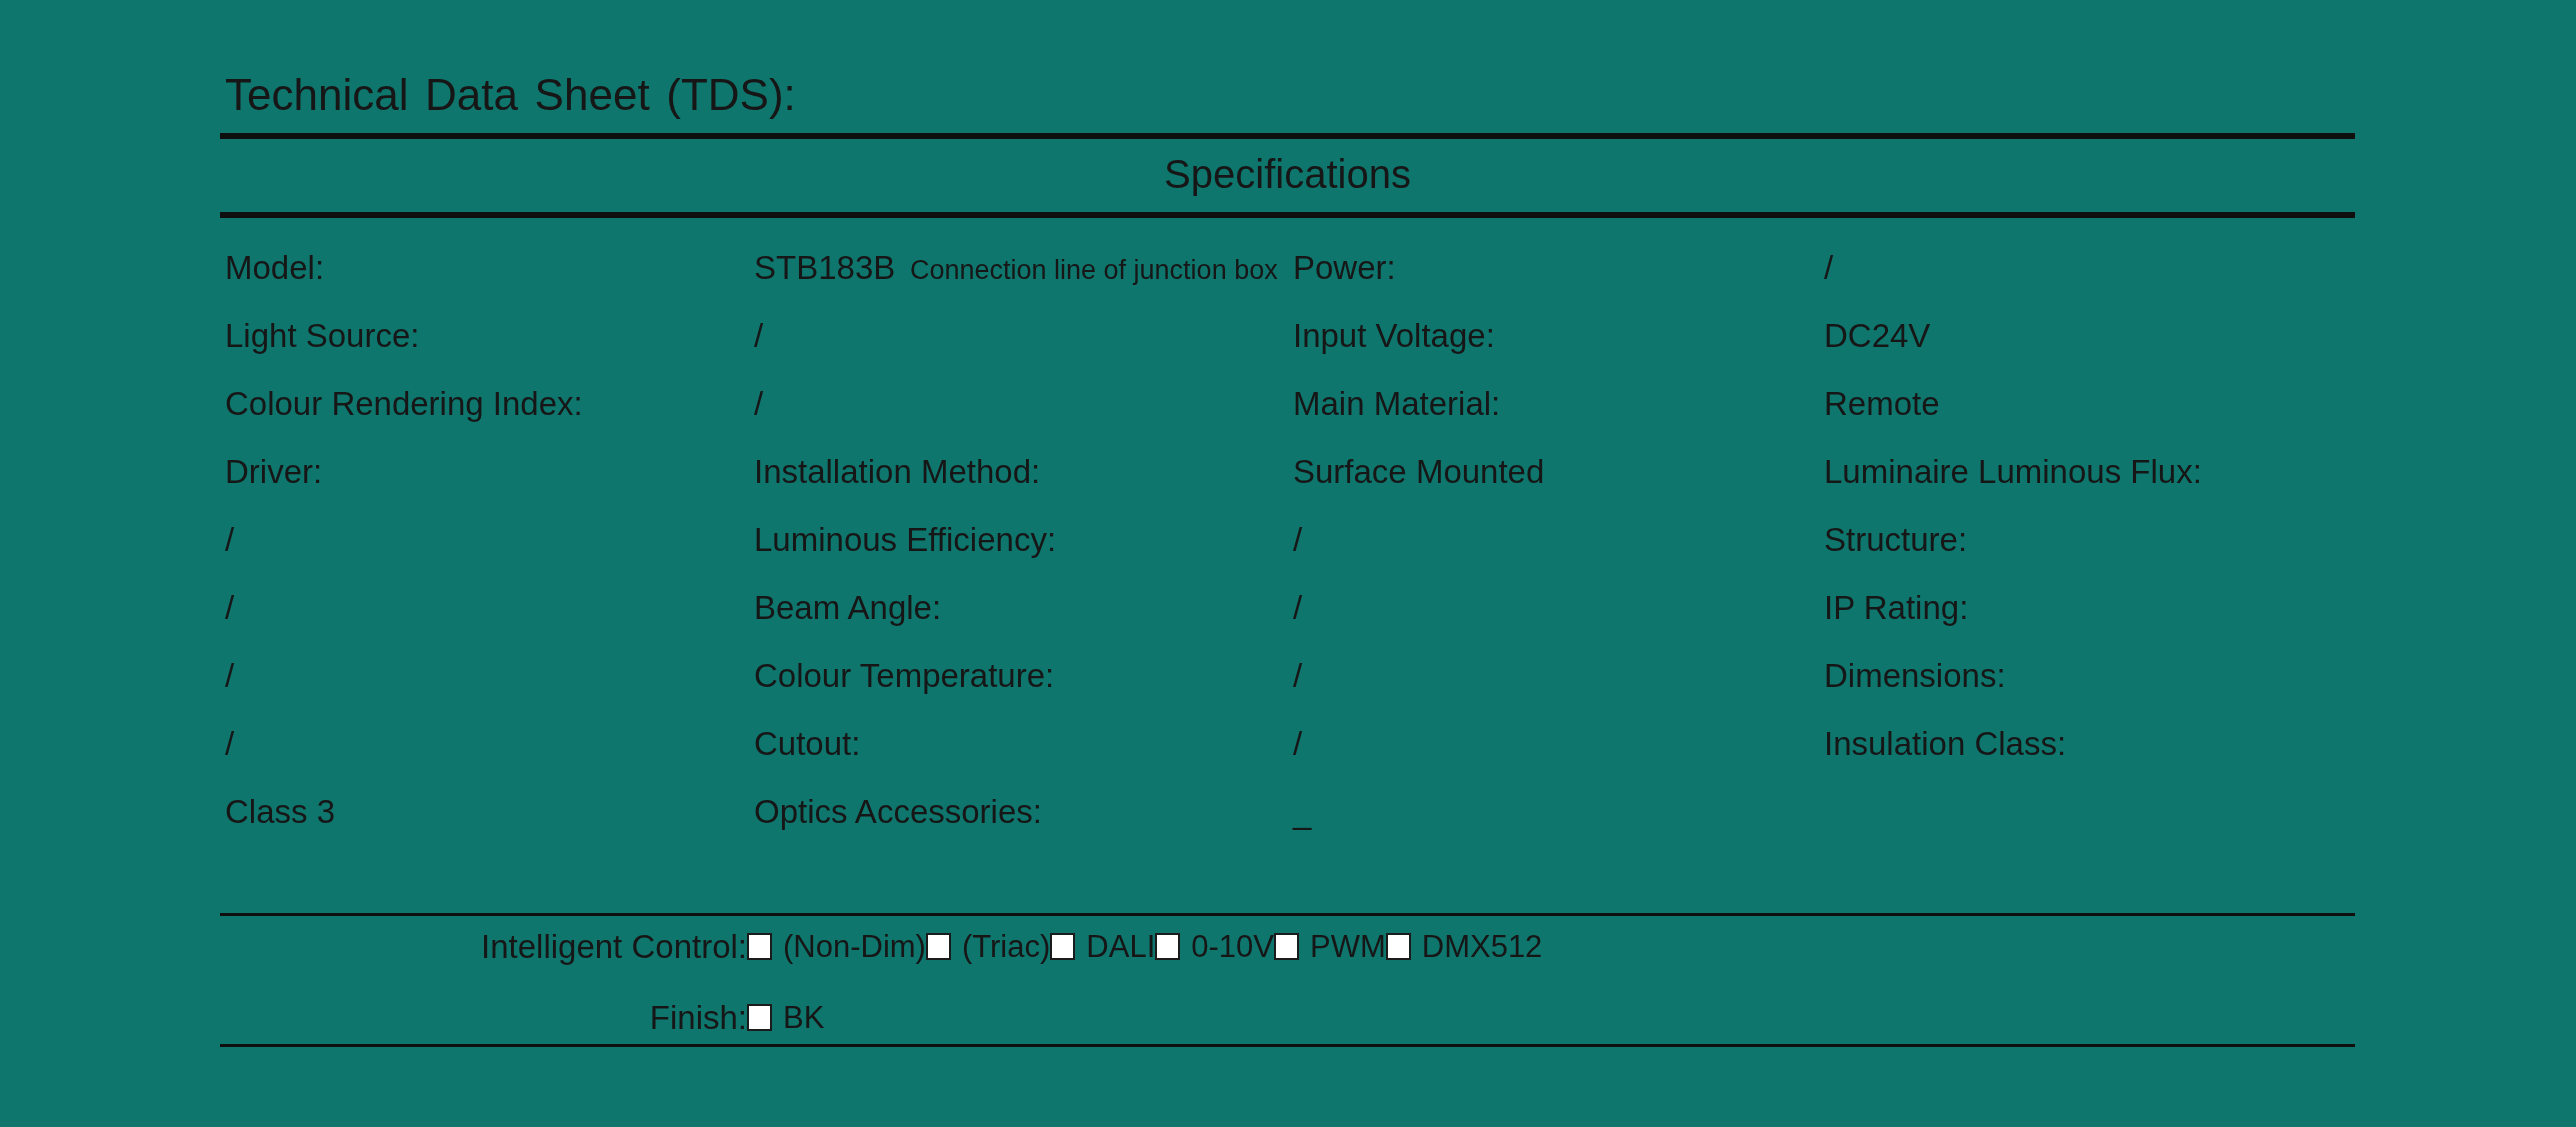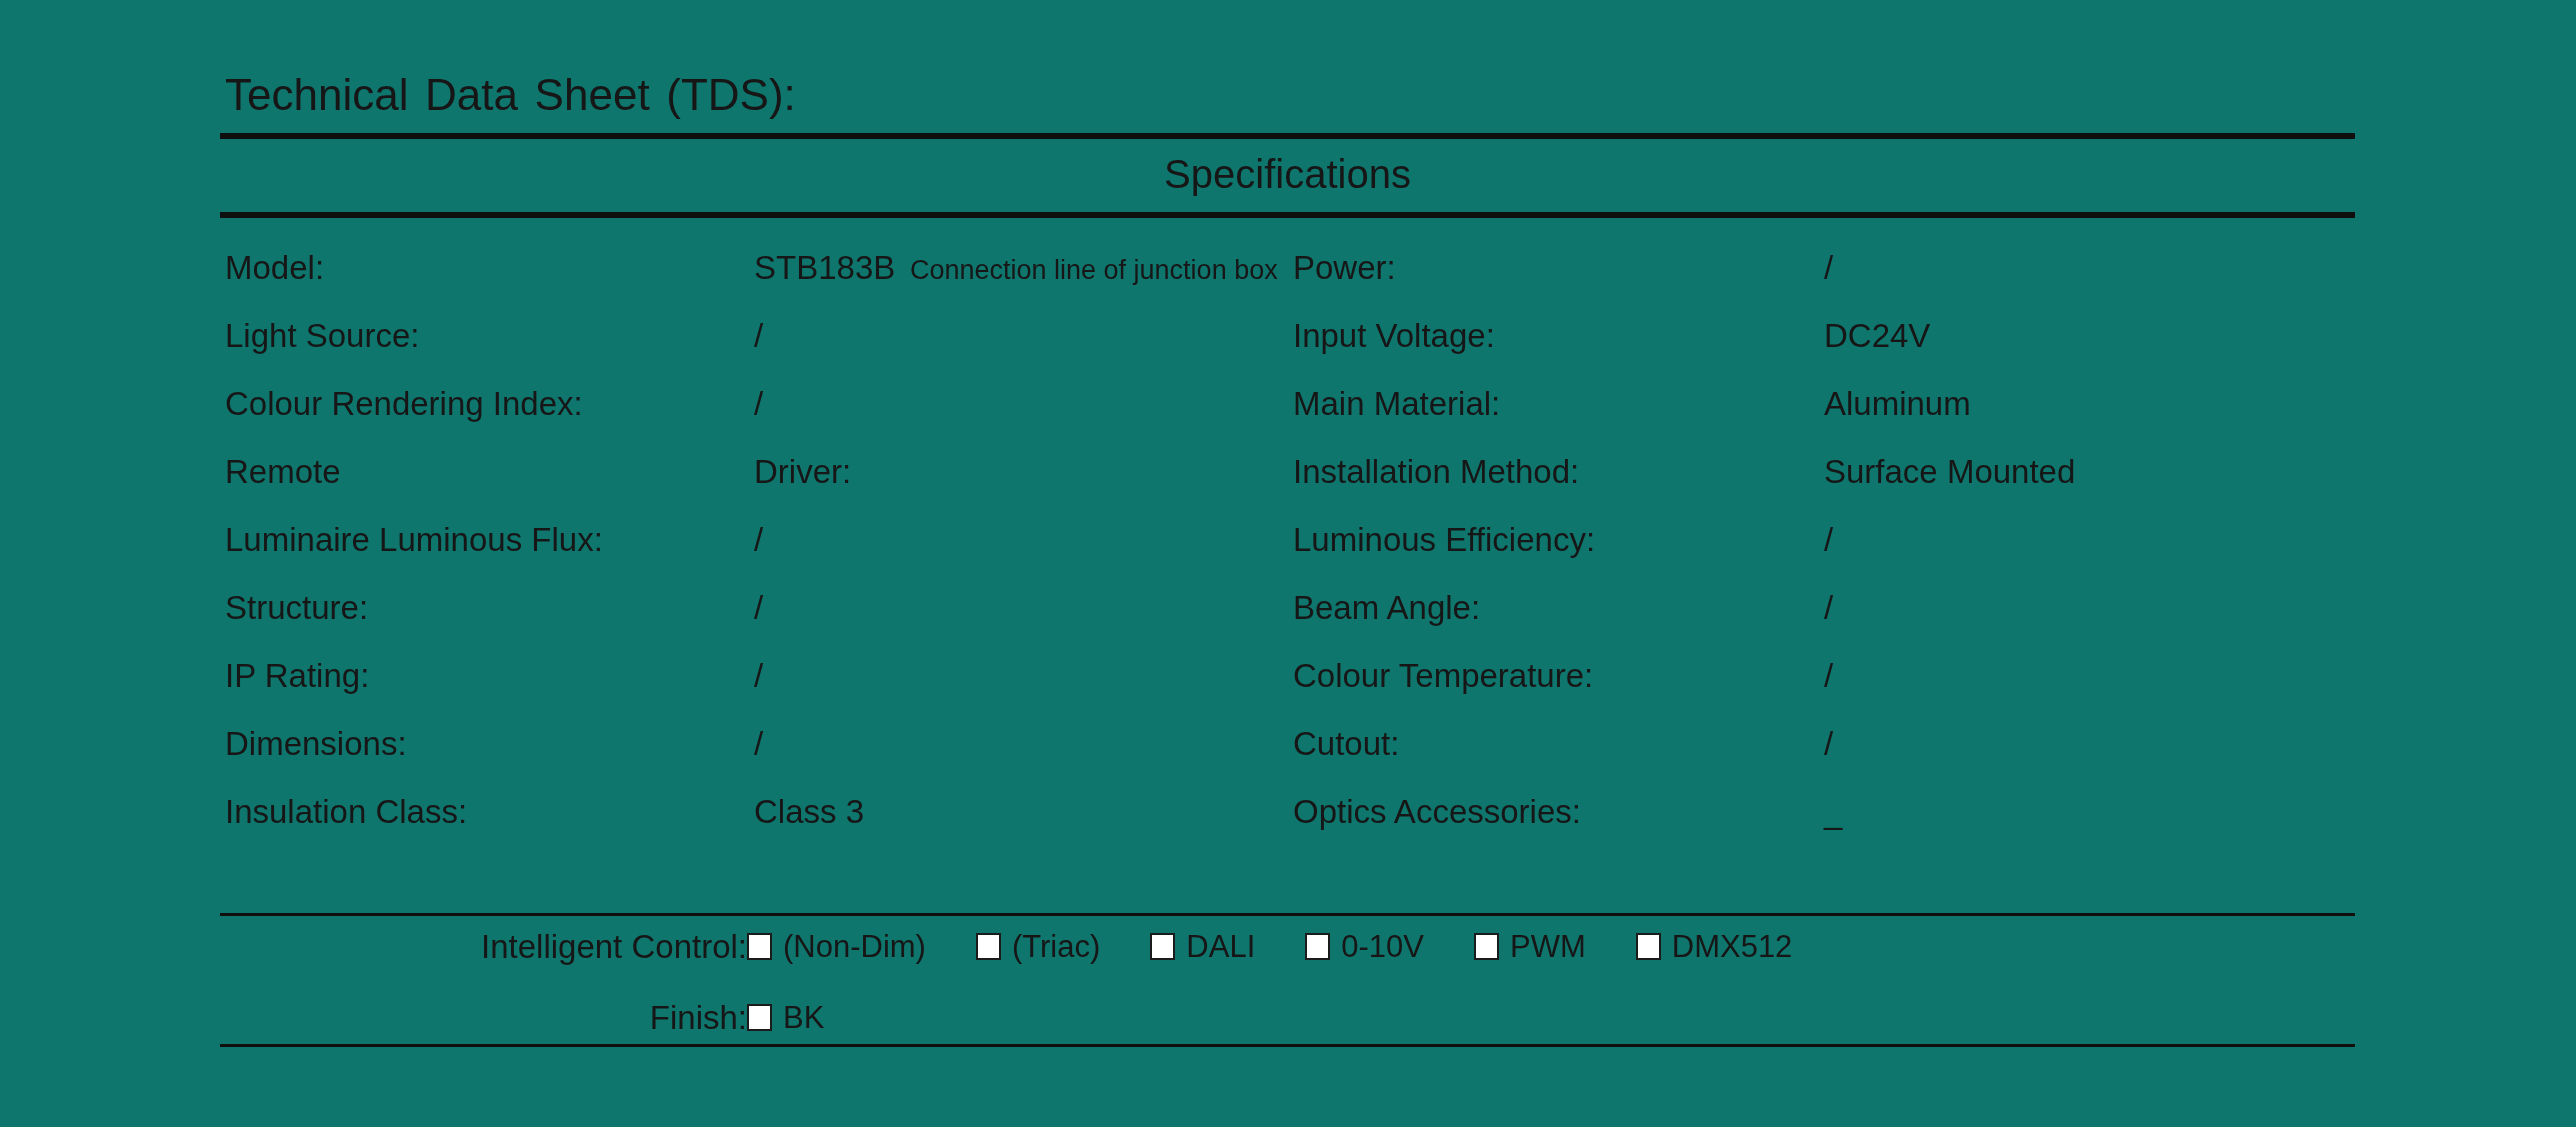--- a/index.html
+++ b/index.html
@@ -70,21 +70,20 @@
   }
   .control-row.intelligent { top: 913px; }
   .control-row.finish      { top: 984px; }
   .control-label {
     flex: 0 0 522px;
     white-space: nowrap;
   }
   .options {
     display: flex;
     align-items: center;
-    gap: 50px;
   }
   .option {
     display: flex;
     align-items: center;
     gap: 11px;
     font-size: 31px;
     white-space: nowrap;
     cursor: default;
   }
   .checkbox {
@@ -117,21 +116,20 @@
     <div class="cell">/</div>
 
     <div class="cell">Light Source:</div>
     <div class="cell"><span>/</span></div>
     <div class="cell">Input Voltage:</div>
     <div class="cell">DC24V</div>
 
     <div class="cell">Colour Rendering Index:</div>
     <div class="cell"><span>/</span></div>
     <div class="cell">Main Material:</div>
-    <div class="cell">Aluminum</div>
 
     <div class="cell"><span>Remote</span></div>
     <div class="cell">Driver:</div>
     <div class="cell">Installation Method:</div>
     <div class="cell">Surface Mounted</div>
 
     <div class="cell">Luminaire Luminous Flux:</div>
     <div class="cell"><span>/</span></div>
     <div class="cell">Luminous Efficiency:</div>
     <div class="cell">/</div>

